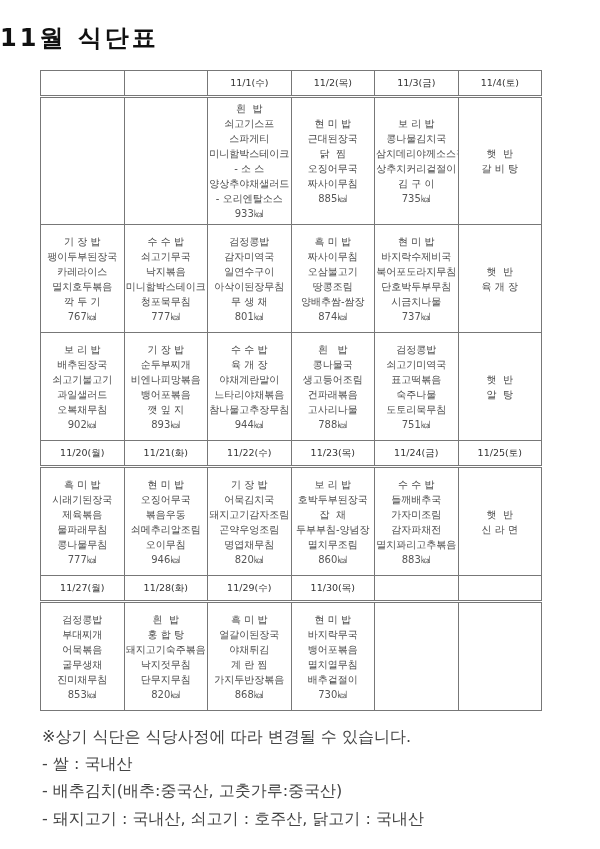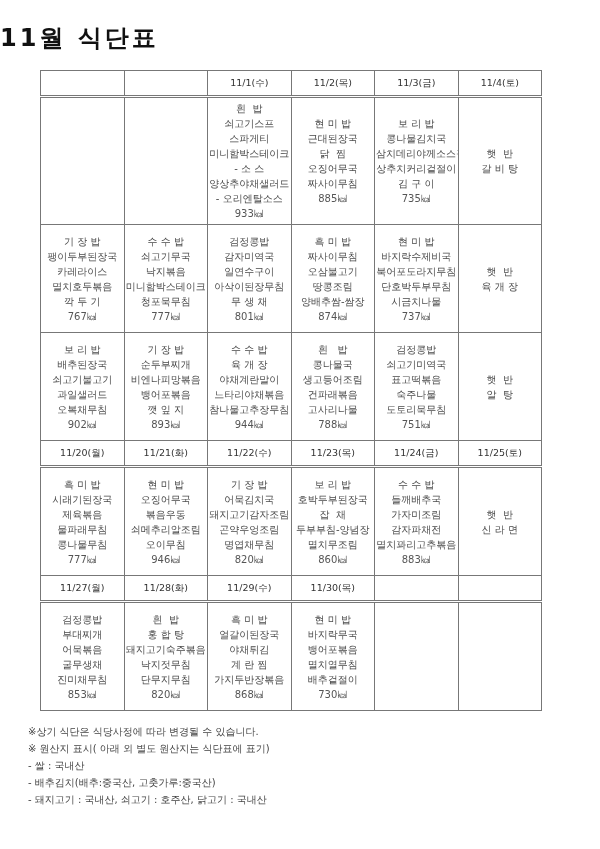--- a/index.html
+++ b/index.html
@@ -24,21 +24,21 @@
     font-size:9.5px;color:#333;
     border-bottom:3px double #777;
   }
   tr.menu-row td{
     height:101px;text-align:center;vertical-align:middle;
     font-size:10px;color:#4a4a4a;padding:3px 1px;
   }
   .menu-line{line-height:1.5;white-space:pre;}
   .menu-line.kcal{color:#555;}
   .notes{
-    margin:12px 0 0 28px;font-size:10px;color:#444;
+    margin:12px 0 0 42px;font-size:16px;color:#444;
   }
   .note-line{line-height:1.7;white-space:pre-wrap;}
 </style>
 </head>
 <body>
 
 <div class="page">
   <h1 class="page-title">11월 식단표</h1>
 
   <table class="menu-table">
@@ -273,18 +273,17 @@
             <div class="menu-line kcal">730㎉</div>
           </td>
           <td></td>
           <td></td>
         </tr>
       </tbody>
   </table>
 
   <div class="notes" id="notes">
       <div class="note-line">※상기 식단은 식당사정에 따라 변경될 수 있습니다.</div>
-      <div class="note-line">※ 원산지 표시( 아래 외 별도 원산지는 식단표에 표기)</div>
       <div class="note-line">- 쌀 : 국내산</div>
       <div class="note-line">- 배추김치(배추:중국산, 고춧가루:중국산)</div>
       <div class="note-line">- 돼지고기 : 국내산, 쇠고기 : 호주산, 닭고기 : 국내산</div>
     </div>
 </div>
 
 </body></html>

